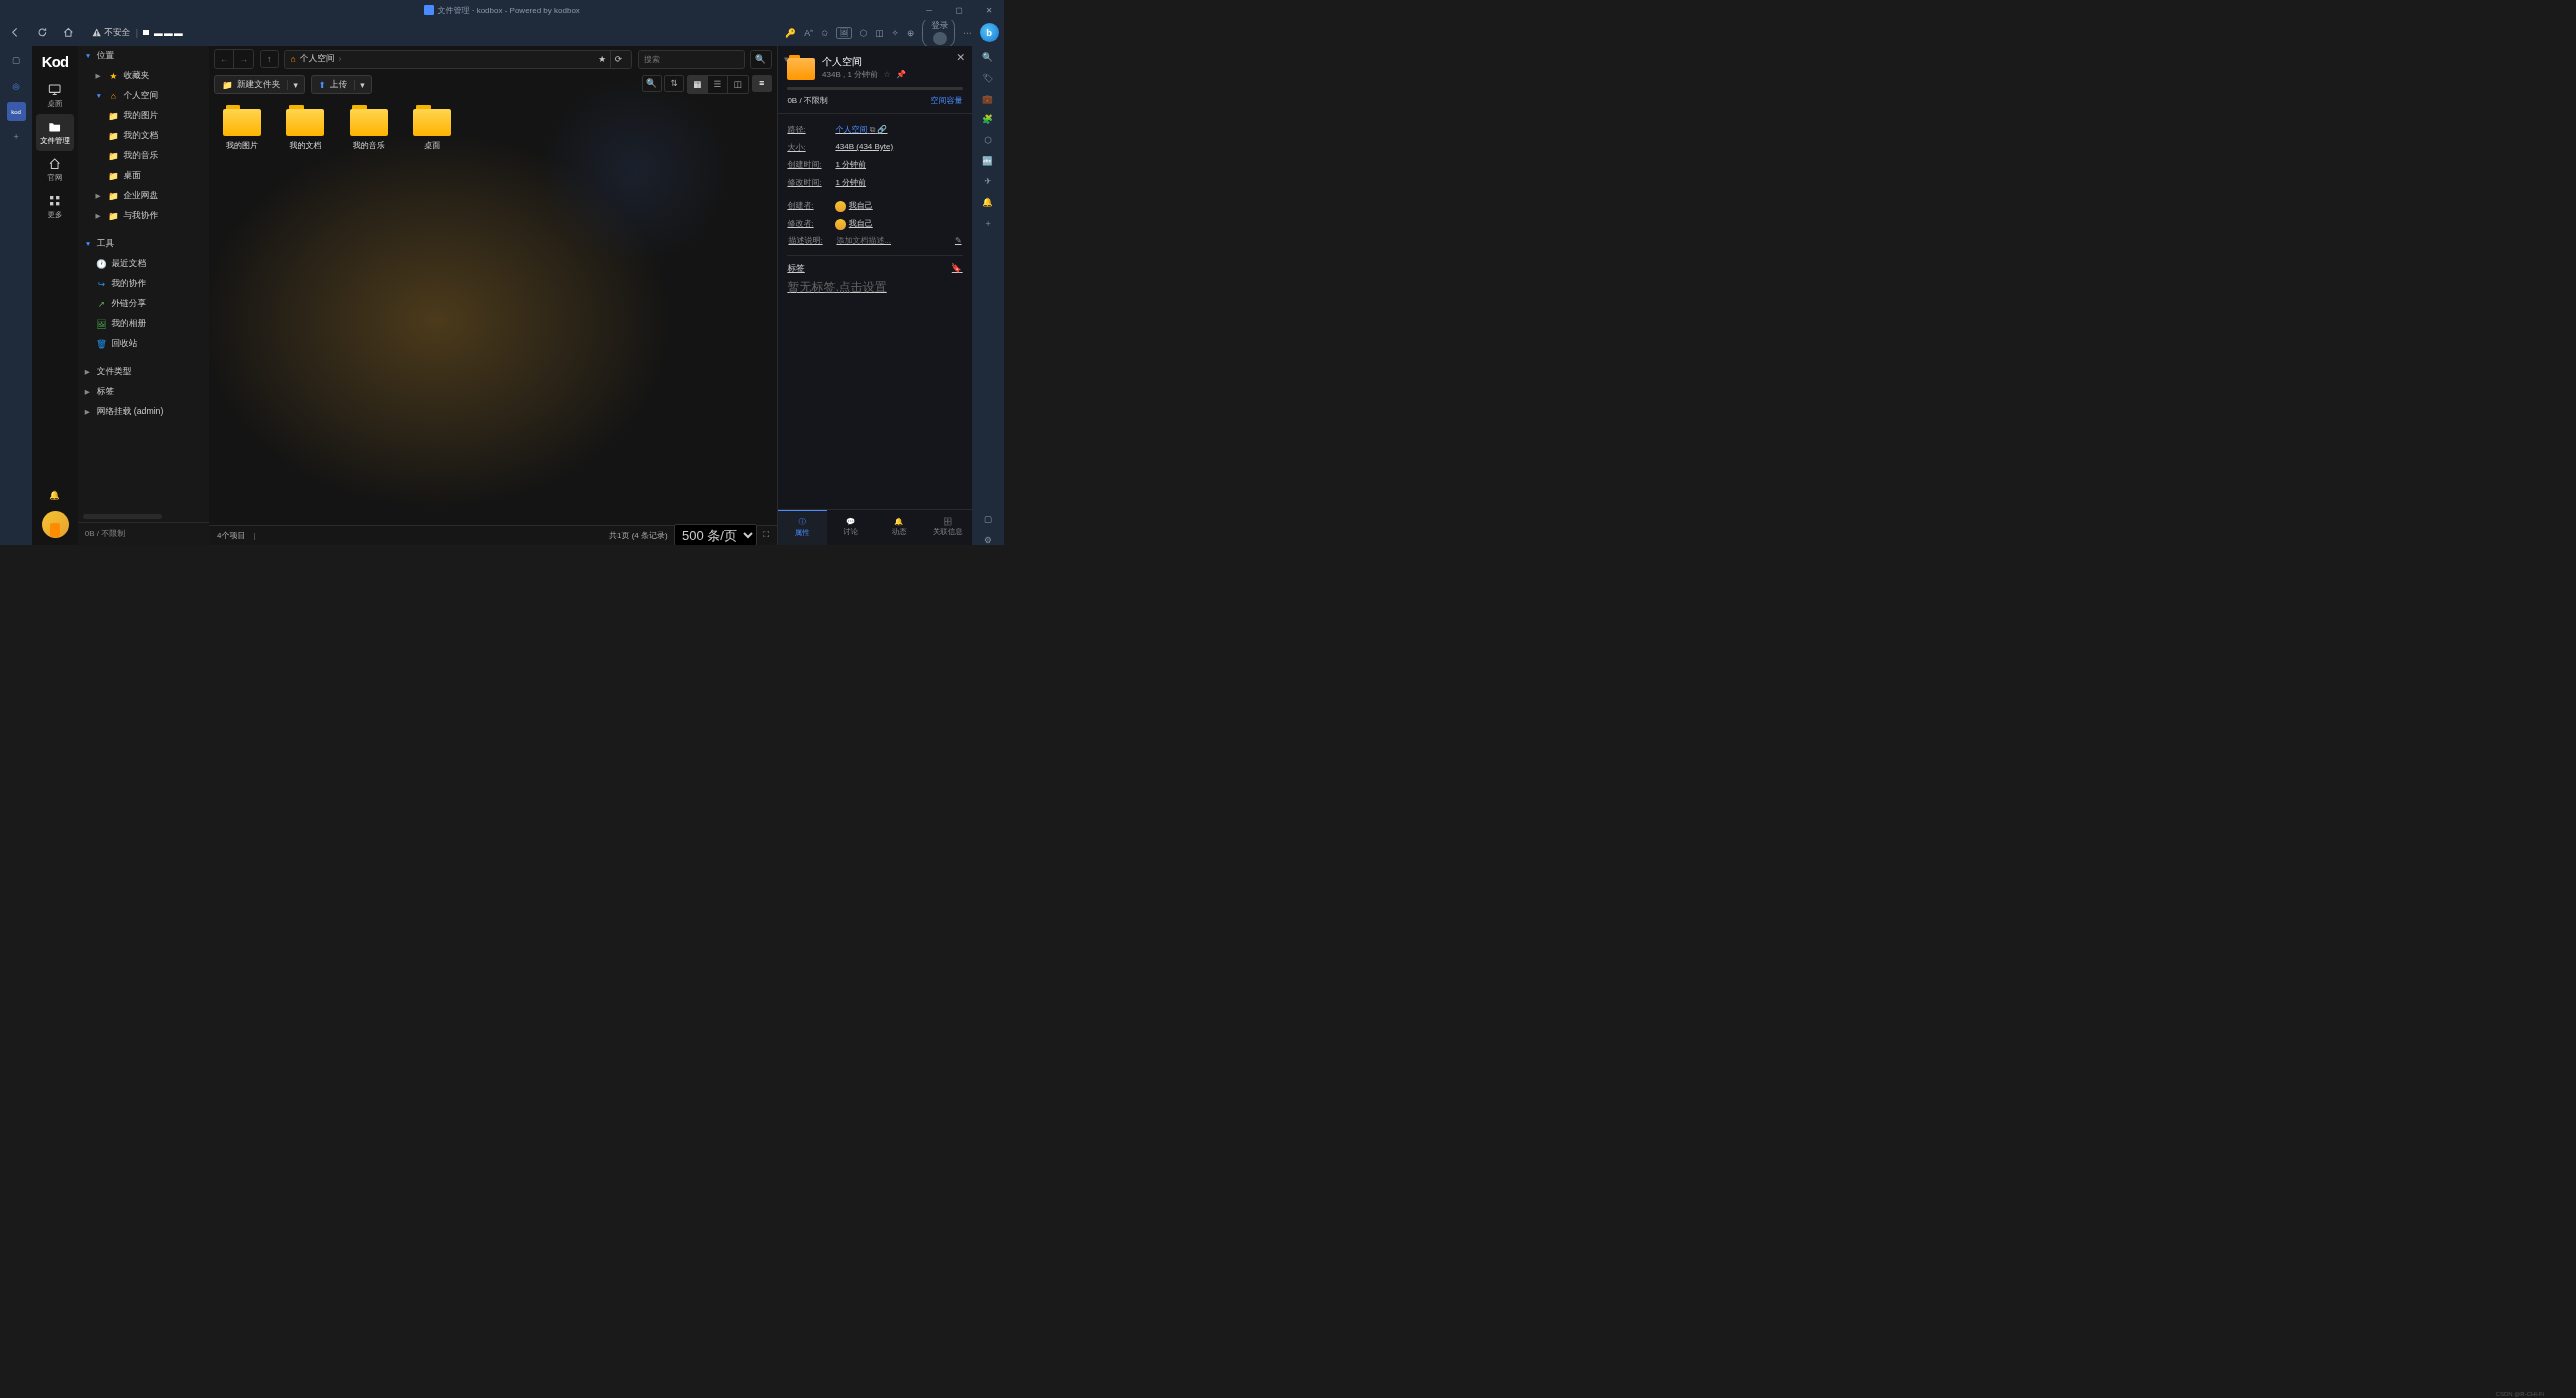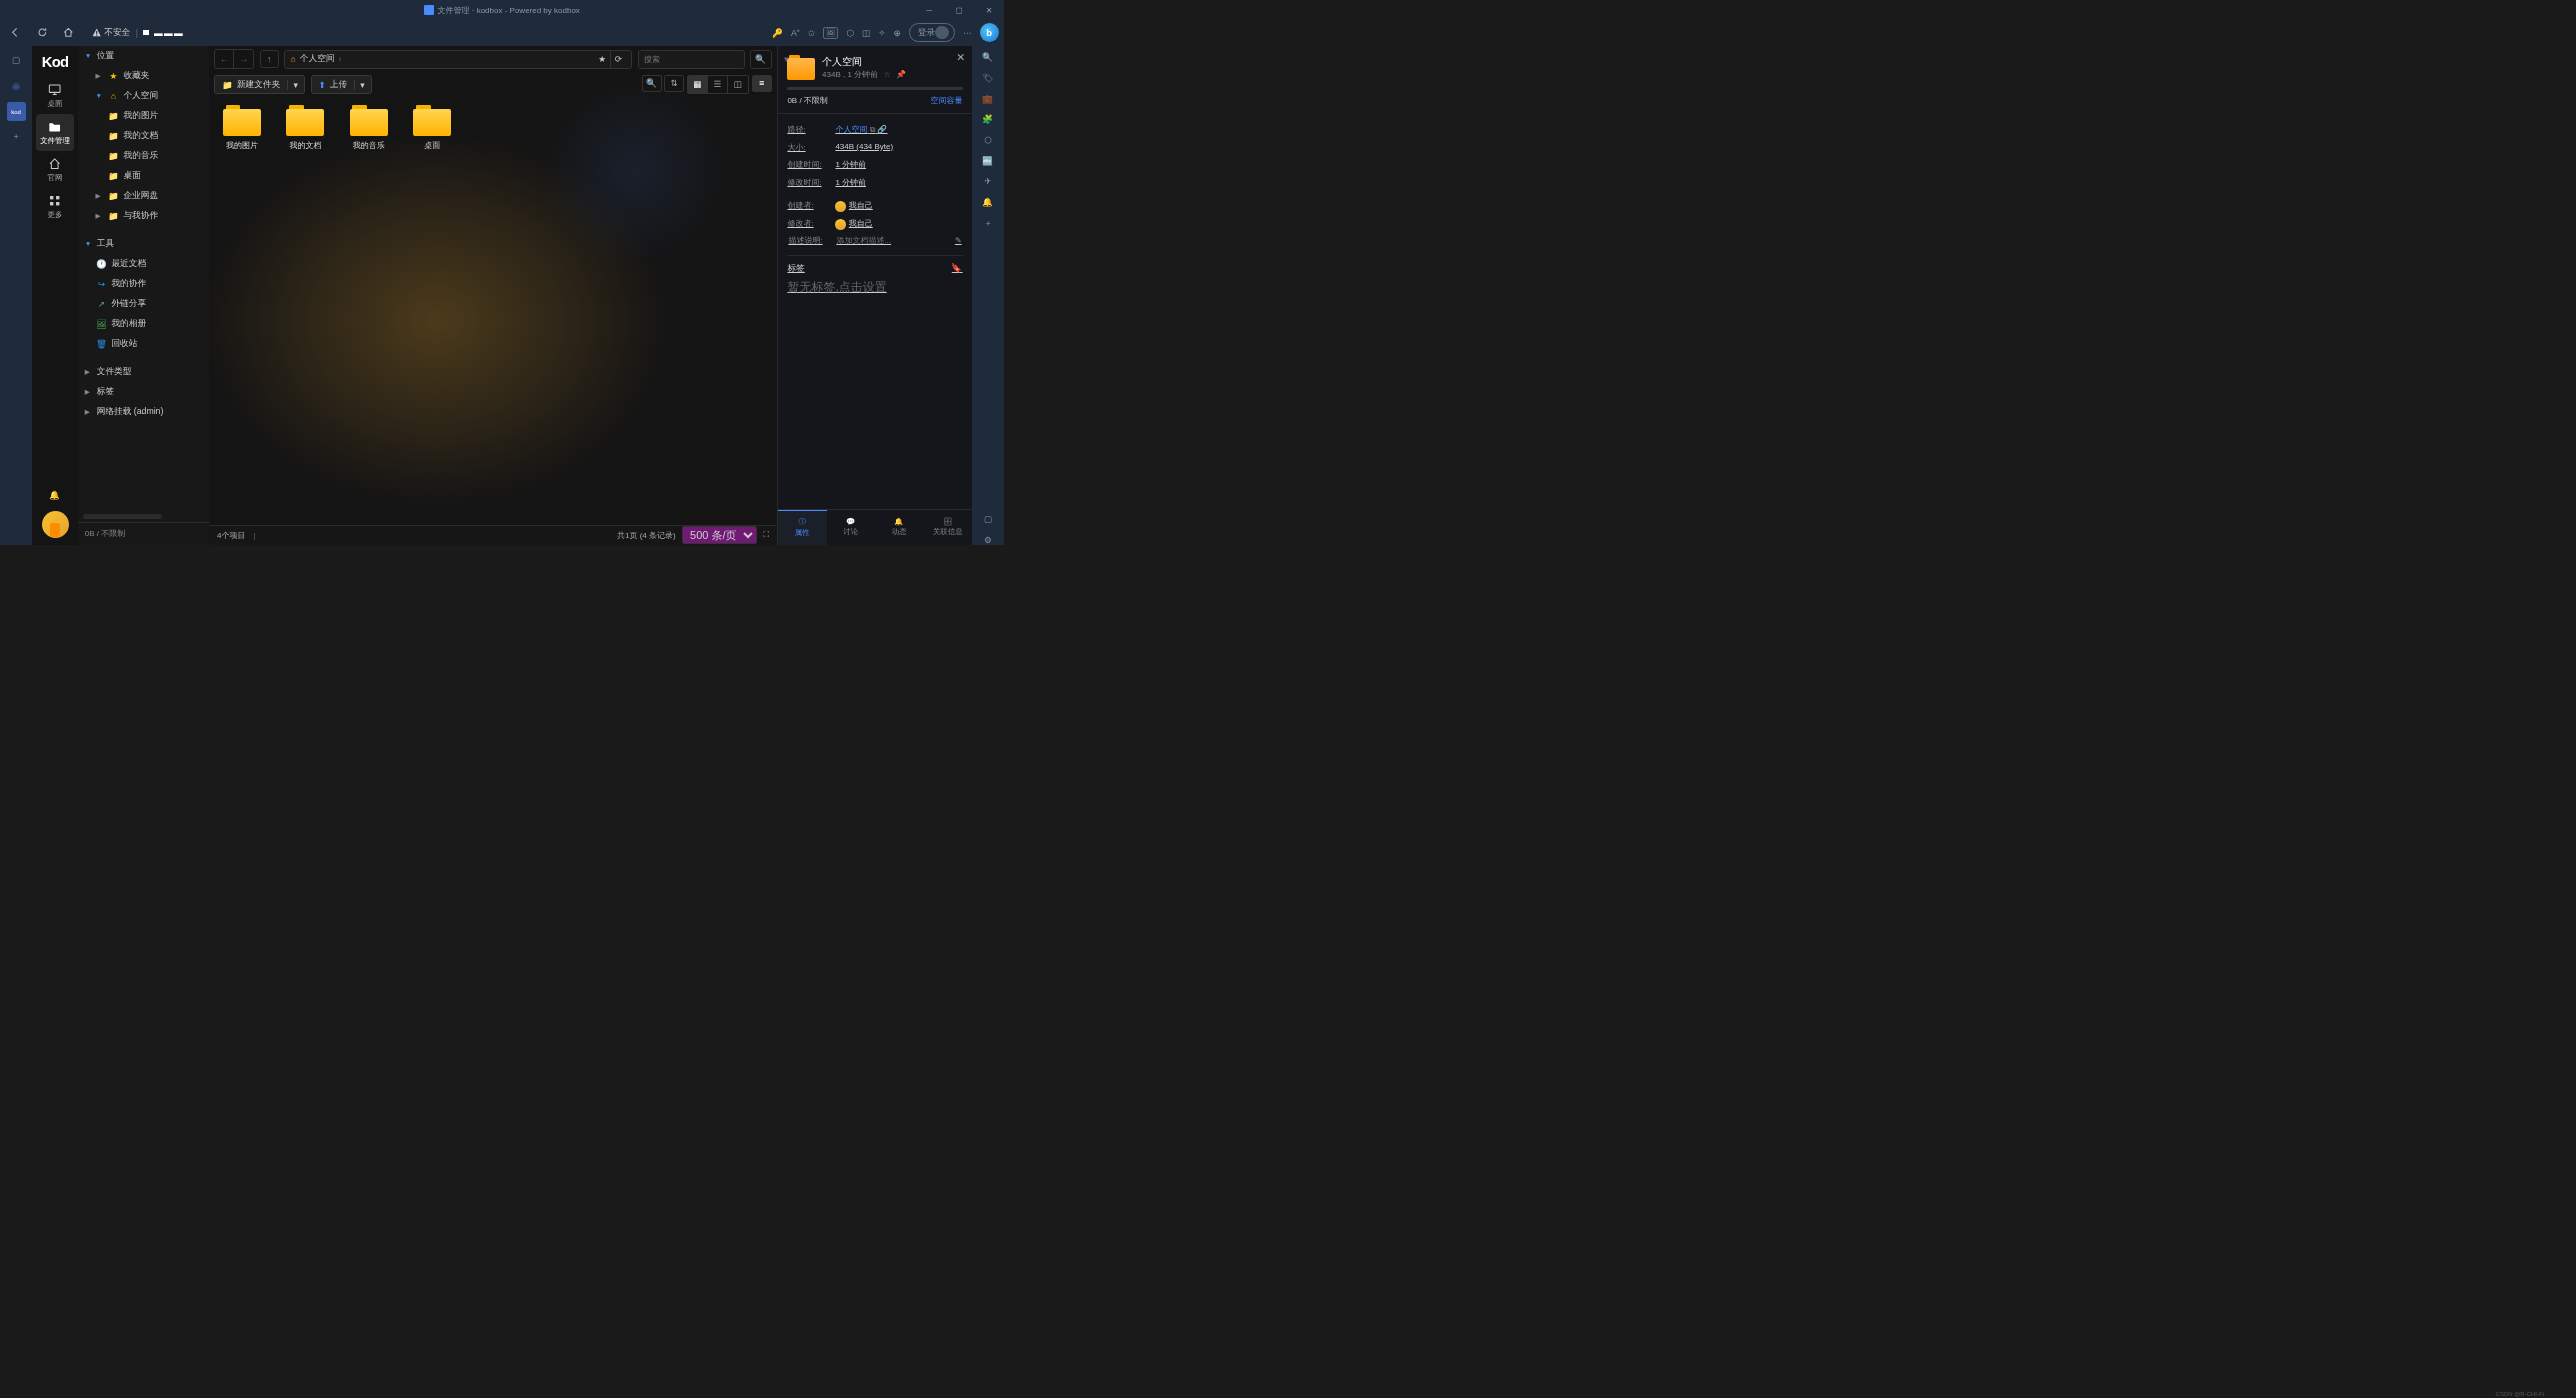--- a/index.html
+++ b/index.html
@@ -11,21 +11,21 @@
 .winctrl { position: absolute; right: 0; display: flex; }
 .winctrl span { width: 30px; height: 20px; display: flex; align-items: center; justify-content: center; color: #8a9aab; cursor: pointer; }
 
 
 .browserbar { height: 25.5px; background: #1f2b3a; display: flex; align-items: center; padding: 0 5.4px; gap: 6.7px; }
 .browserbar .navbtn { width: 20px; height: 20px; display: flex; align-items: center; justify-content: center; color: #aabbcc; cursor: pointer; }
 .addrbar { flex: 1; height: 19px; background: #1f2b3a; border-radius: 9.4px; display: flex; align-items: center; padding: 0 6.7px; gap: 5.4px; color: #ccc; }
 .addrbar .warn { display: flex; align-items: center; gap: 2.7px; }
 .addrbar .url { color: #fff; letter-spacing: 1.3px;}
 .browserbar .rbtns { display: flex; gap: 8px; align-items: center; color: #8a9aab; }
-.browserbar .login { border: 0.7px solid #5a6a7a; border-radius: 9.4px; padding: 2px 5.4px 2px 8px; display: flex; align-items: center; gap: 0; }
+.browserbar .login { border: 0.7px solid #5a6a7a; border-radius: 9.4px; padding: 2px 5.4px 2px 8px; display: flex; align-items: center; gap: 0; flex-direction: column; }
 .browserbar .login .av { width: 13.4px; height: 13.4px; border-radius: 50%; background: #4a5a6a; }
 .bing { width: 19px; height: 19px; border-radius: 50%; background: radial-gradient(circle at 40% 40%, #4fc3f7, #1976d2); display:flex;align-items:center;justify-content:center;font-weight:bold;color:#fff;font-size:9.4px;}
 
 
 .app { display: flex; height: calc(545px - 46px); }
 .edgebar { width: 32px; background: #1f2b3a; display: flex; flex-direction: column; align-items: center; padding-top: 5.4px; gap: 6.7px; }
 .edgebar .item { width: 19px; height: 19px; display:flex;align-items:center;justify-content:center;color:#8a9aab;border-radius:2.7px; }
 .edgebar .item.sel { background:#2a3a4a; }
 .edgebar .item.kod { background:#3a5aaa; color:#fff; font-size:6px; border-radius:2.7px; }
 
@@ -81,21 +81,21 @@
 
 .filegrid { flex:1; padding: 8px; display:flex; gap:13.4px; align-content:flex-start; flex-wrap:wrap; position:relative;z-index:1;}
 .folder { width: 50px; display:flex; flex-direction:column; align-items:center; gap:4px; cursor:pointer; }
 .foldericon { width:38px; height:31px; position:relative; }
 .foldericon .tab{position:absolute;top:0;left:2.7px;width:14.8px;height:5.4px;background:#f4b400;border-radius:1.3px 1.3px 0 0;}
 .foldericon .body{position:absolute;top:4px;left:0;right:0;bottom:0;background:linear-gradient(#ffd54f,#ffb300);border-radius:2px;}
 .folder .name{font-size:8px;color:#ddd;text-align:center;}
 
 .statusbar { height: 20px; border-top:0.7px solid #2a2a2a; display:flex; align-items:center; padding:0 8px; gap:8px; color:#aaa; font-size:8px; background:#161616;position:relative;z-index:1;}
 .statusbar .right{margin-left:auto;display:flex;align-items:center;gap:6.7px;}
-.statusbar select{background:#701a75;border:0.7px solid #333;color:#ccc;padding:1.3px 2.7px;border-radius:2px;font-size:11px;}
+.statusbar select{background:#000000;border:0.7px solid #333;color:#ccc;padding:1.3px 2.7px;border-radius:2px;font-size:13px;}
 
 
 .infopanel { width: 195px; background: rgba(20,22,28,0.95); display:flex; flex-direction:column; border-left:0.7px solid #2a2a2a; }
 .info-head { padding: 9.4px 9.4px 6.7px; display:flex; gap:6.7px; position:relative;}
 .info-head .close{position:absolute;top:5.4px;right:6.7px;color:#aaa;cursor:pointer;font-size:10.7px;}
 .info-head .bigicon{width:28px;height:25.5px;position:relative;}
 .info-head .bigicon .tab{position:absolute;top:0;left:2px;width:10.7px;height:4.7px;background:#ff9800;border-radius:1.3px 1.3px 0 0;}
 .info-head .bigicon .body{position:absolute;top:3.4px;left:0;right:0;bottom:0;background:linear-gradient(#ffb74d,#ff9800);border-radius:2px;}
 .info-head .title{color:#fff;font-size:10px;}
 .info-head .sub{color:#888;font-size:8px;display:flex;align-items:center;gap:5.4px;}

